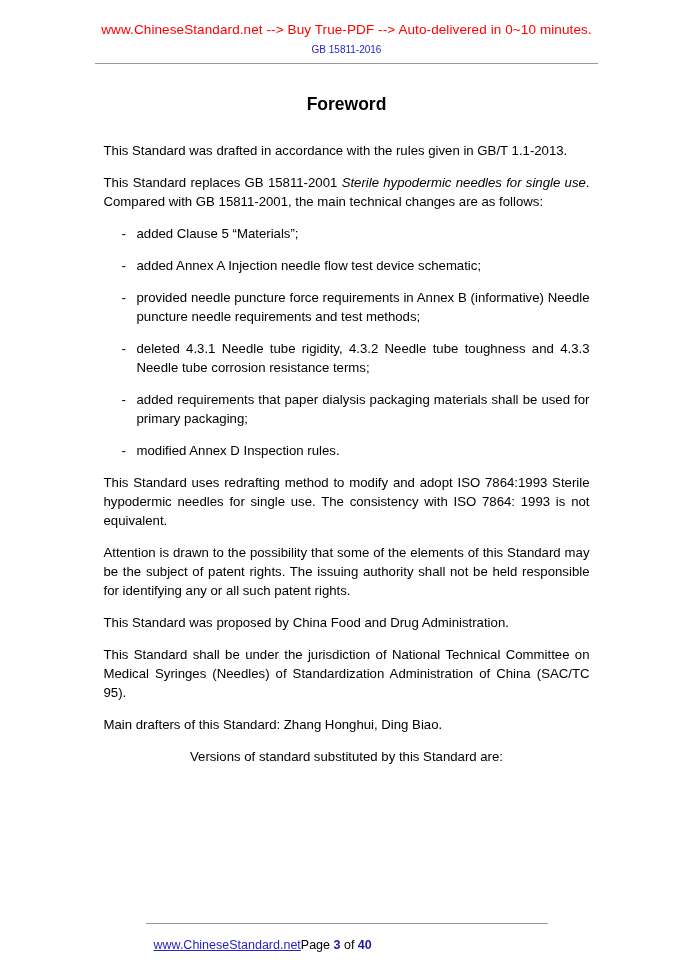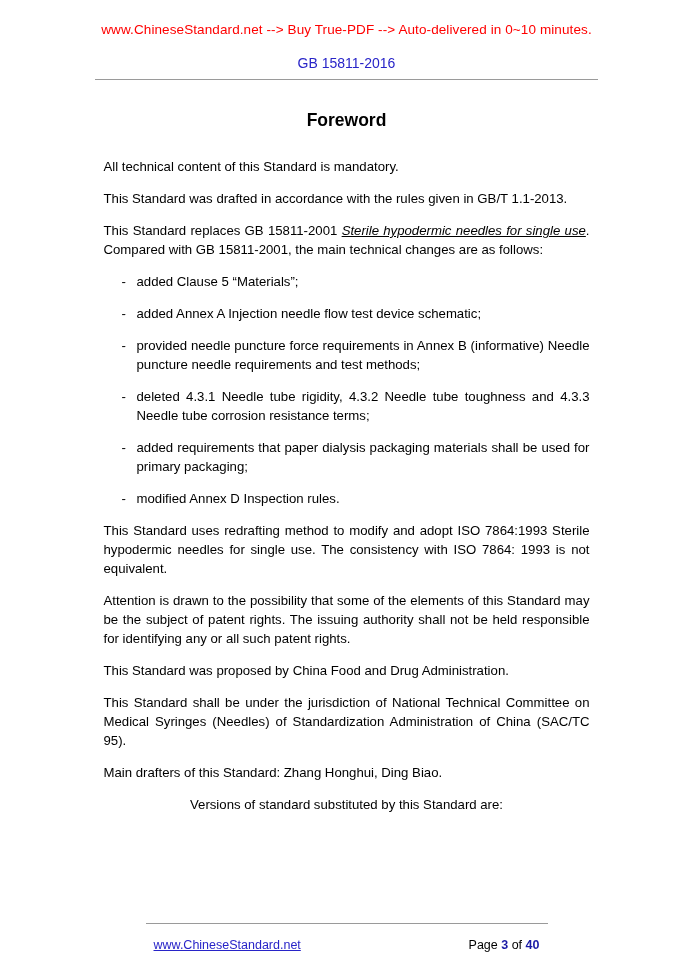--- a/index.html
+++ b/index.html
@@ -16,22 +16,22 @@
   }
   .banner {
     text-align: center;
     padding-top: 22px;
     font-size: 13.5px;
     color: #ff0000;
     letter-spacing: 0.1px;
   }
   .docnum {
     text-align: center;
-    margin-top: 18px;
-    font-size: 14px;
+    margin-top: 7px;
+    font-size: 10px;
     color: #2824c8;
   }
   .header-rule {
     border: none;
     border-top: 1px solid #9a9a9a;
     width: 503px;
     margin: 8px auto 0 auto;
   }
   .title {
     text-align: center;
@@ -43,21 +43,21 @@
     width: 486px;
     margin: 26px auto 0 auto;
     font-size: 13.2px;
     line-height: 19px;
   }
   .content p {
     text-align: justify;
     margin-bottom: 13px;
   }
   .content p.no-just { text-align: center; }
-  .em { font-style: italic; text-decoration: underline; }
+  .em { font-style: italic; }
   .list-item {
     display: flex;
     padding-left: 18px;
     margin-bottom: 13px;
   }
   .dash {
     flex: none;
     width: 15px;
   }
   .item-text {
@@ -71,21 +71,20 @@
     bottom: 56px;
     border: none;
     border-top: 1px solid #9a9a9a;
   }
   .footer {
     position: absolute;
     left: 103px;
     right: 103px;
     bottom: 28px;
     display: flex;
-    justify-content: space-between;
     align-items: baseline;
     font-size: 12.5px;
   }
   .footer-link {
     color: #2824c8;
     text-decoration: underline;
     cursor: pointer;
   }
   .page-info { color: #000000; }
   .page-info .num {
@@ -99,21 +98,20 @@
 <div class="page">
 
   <div class="banner">www.ChineseStandard.net --&gt; Buy True-PDF --&gt; Auto-delivered in 0~10 minutes.</div>
   <div class="docnum">GB 15811-2016</div>
   <hr class="header-rule">
 
   <h1 class="title">Foreword</h1>
 
   <div class="content">
 
-    <p>All technical content of this Standard is mandatory.</p>
 
     <p>This Standard was drafted in accordance with the rules given in GB/T 1.1-2013.</p>
 
     <p><span>This Standard replaces GB 15811-2001 </span><span class="em">Sterile hypodermic needles for single use</span><span>. Compared with GB 15811-2001, the main technical changes are as follows:</span></p>
 
     <div class="list-item">
       <span class="dash">-</span>
       <span class="item-text">added Clause 5 “Materials”;</span>
     </div>
     <div class="list-item">

